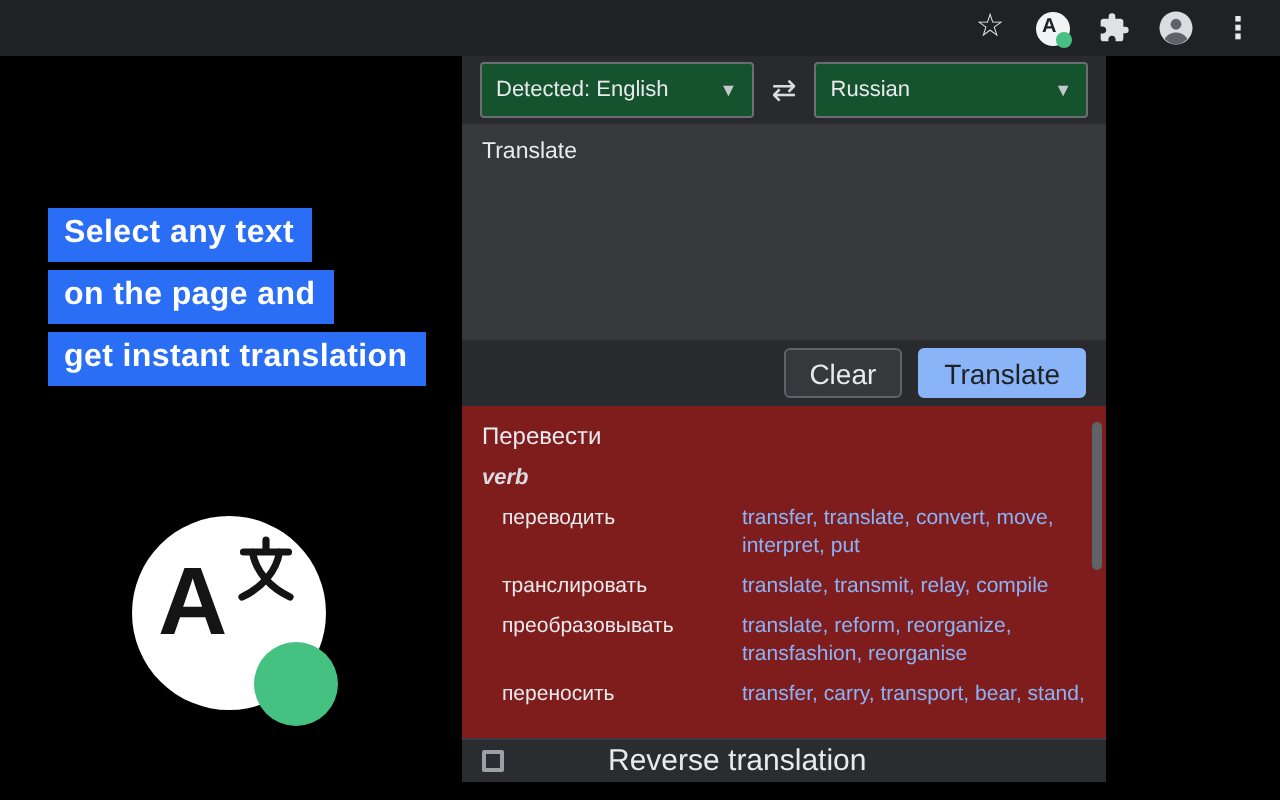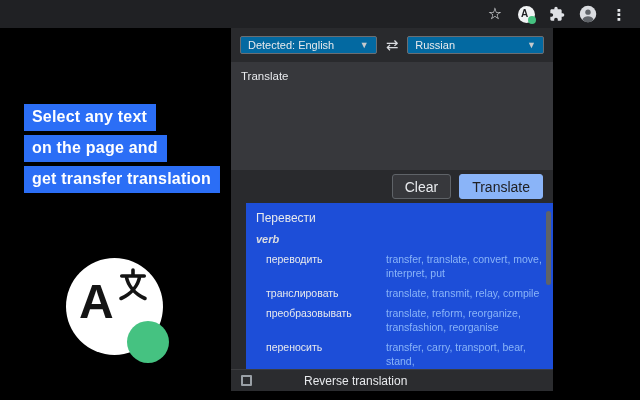--- a/index.html
+++ b/index.html
@@ -27,48 +27,48 @@
   .logo-circle { position:absolute; inset:0; background:#ffffff; border-radius:50%; }
   .logo-a { position:absolute; left:13px; top:16px; font-size:48px; font-weight:bold; color:#141414; }
   .logo-glyph { position:absolute; right:12px; top:9px; width:36px; height:36px; }
   .logo-dot { position:absolute; right:-6px; bottom:-8px; width:42px; height:42px; background:#45c281; border-radius:50%; }
 
   
   .popup { position:absolute; left:231px; top:28px; width:322px; height:363px; background:#292a2d;
     display:flex; flex-direction:column; z-index:4; box-shadow:0 2px 8px rgba(0,0,0,.6); }
 
   .lang-row { height:34px; display:flex; align-items:center; gap:6px; padding:0 9px; }
-  .lang-select { flex:1; height:18px; background:#0369a1; border:1px solid #6b6e72; border-radius:2px;
+  .lang-select { flex:1; height:28px; background:#14532d; border:1px solid #6b6e72; border-radius:2px;
     display:flex; align-items:center; justify-content:space-between; padding:0 7px; font-size:11px;
     color:#e8eaed; cursor:pointer;gap:19px; }
   .chev { font-size:9px; color:#c6c9cc; }
   .swap { color:#dadce0; font-size:15px; padding:0 3px; cursor:pointer; }
 
   .input-area { height:108px; background:#37383c; }
   .input-area textarea { width:100%; height:100%; background:transparent; border:none; outline:none;
     resize:none; color:#e8eaed; font-size:11.5px; padding:8px 10px; font-family:inherit; }
 
   .action-row { height:33px; display:flex; align-items:center; justify-content:flex-end; gap:8px; padding:0 10px; }
   .btn { height:25px; padding:0 12px; border-radius:3px; font-size:14px; cursor:pointer; font-family:inherit; }
   .btn-clear { background:#37383c; border:1px solid #5f6368; color:#e8eaed; }
   .btn-translate { background:#8ab4f8; border:1px solid #8ab4f8; color:#202124; }
 
-  .results { flex:1; background:#1d4ed8; overflow:hidden; position:relative; padding:8px 10px 0 10px;margin-left:15px; }
+  .results { flex:1; background:#7f1d1d; overflow:hidden; position:relative; padding:8px 10px 0 10px; }
   .results-title { font-size:12px; color:#e8eaed; margin-bottom:8px; }
   .pos-label { font-size:11px; color:#dadce0; font-style:italic; font-weight:bold; margin-bottom:7px; }
   .t-row { display:grid; grid-template-columns:114px 1fr; column-gap:6px; padding-left:10px;
     margin-bottom:6px; font-size:10.5px; line-height:14px; }
   .t-word { color:#e8eaed; }
   .t-meanings { color:#8ab4f8; }
   .scroll-thumb { position:absolute; right:2px; top:8px; width:5px; height:74px; background:#5f6368; border-radius:3px; cursor:pointer; }
 
   .reverse-row { height:22px; background:#2b2c2f; border-top:1px solid #3c3d40;
     display:flex; align-items:center; gap:8px; padding:0 10px; }
   .checkbox { width:11px; height:11px; border:2px solid #9aa0a6; border-radius:1px; cursor:pointer; background:transparent; }
-  .reverse-label { font-size:12px; color:#e8eaed;padding-left:44px; }
+  .reverse-label { font-size:15px; color:#e8eaed;padding-left:44px; }
 </style>
 </head>
 <body>
 
 <div class="screen">
 
   <div class="browser-bar">
     <span class="tb-icon">
         <span class="star-glyph">☆</span>
       </span>
@@ -91,21 +91,21 @@
       </svg>
     </span>
     <span class="tb-icon">
         <span class="dots-glyph">⋮</span>
       </span>
   </div>
 
   <div class="promo">
     <div class="promo-line">Select any text</div>
     <div class="promo-line">on the page and</div>
-    <div class="promo-line">get transfer translation</div>
+    <div class="promo-line">get instant translation</div>
   </div>
 
   <div class="logo">
     <div class="logo-circle"></div>
     <span class="logo-a">A</span>
     <svg class="logo-glyph" viewBox="0 0 24 24">
       <path d="M12 2v3.5M4.5 6h15M16.5 6c-1 6.5-6 12-12.5 15M7.5 6c1 6.5 6 12 12.5 15" stroke="#141414" stroke-width="2.4" fill="none" stroke-linecap="round"></path>
     </svg>
     <div class="logo-dot"></div>
   </div>

